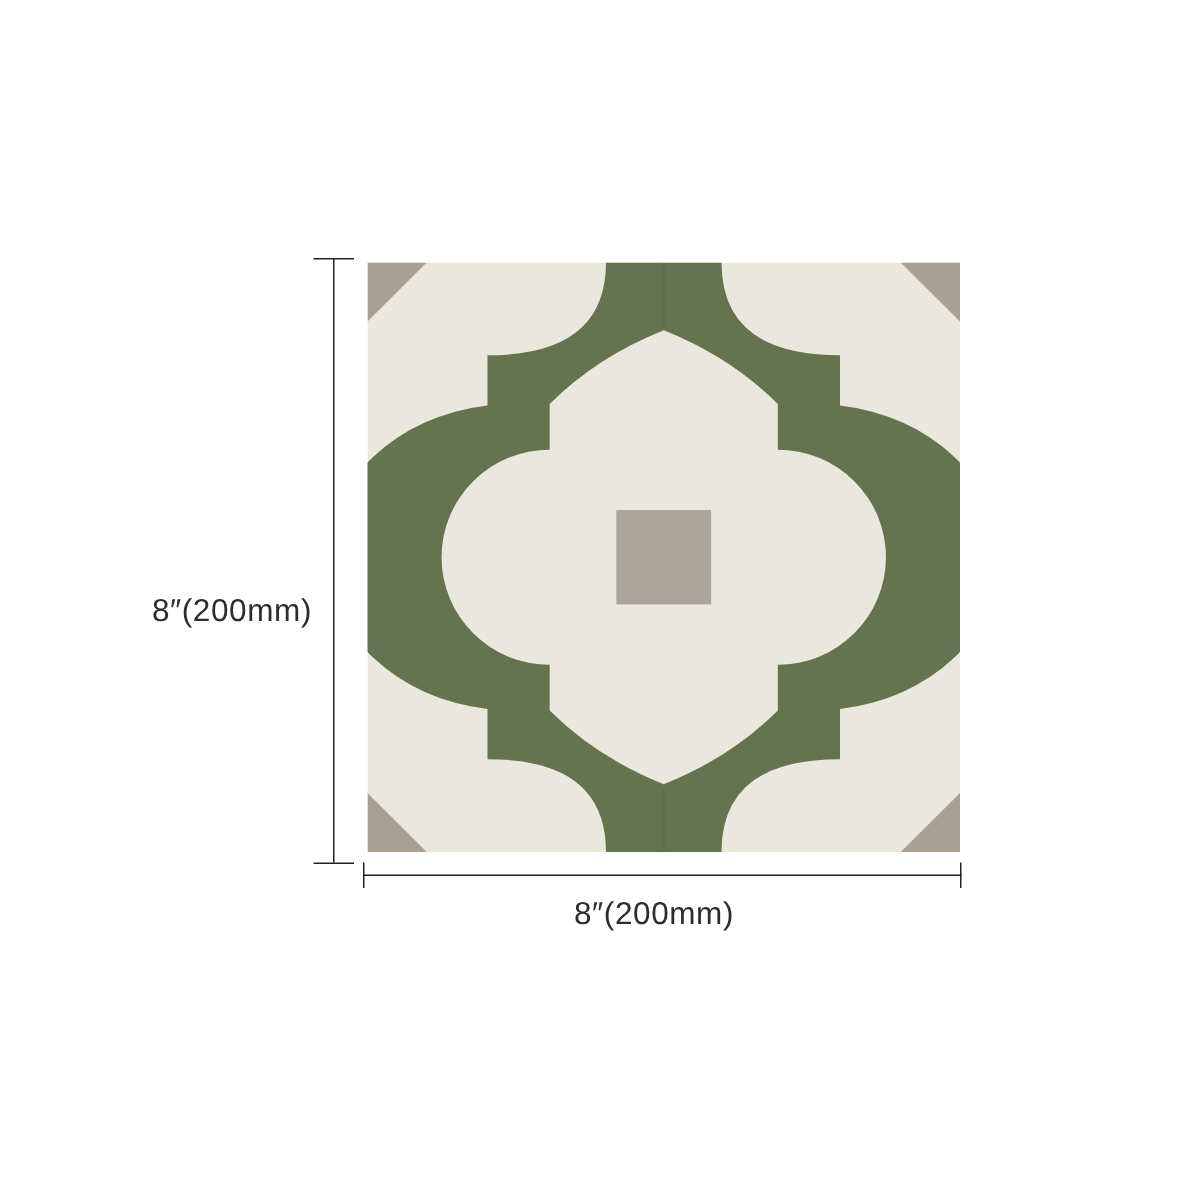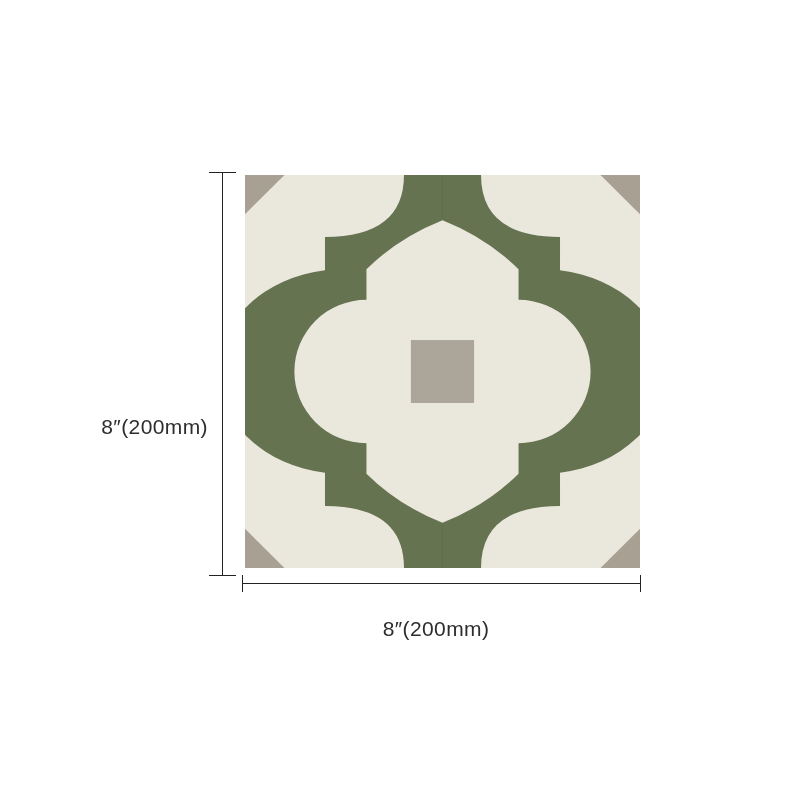--- a/index.html
+++ b/index.html
@@ -34,21 +34,20 @@
   .h-tick-left { left: 242px; top: 575px; width: 1px;  height: 17px; }
   .h-tick-right{ left: 640px; top: 575px; width: 1px;  height: 17px; }
 
   
   .dim-label {
     position: absolute;
     color: #2d2d2d;
     font-size: 21px;
     letter-spacing: 0.4px;
     white-space: nowrap;
-    margin-top: 19px;
   }
   .label-height {
     left: 58px;
     top: 396px;
     width: 150px;
     text-align: right;
   }
   .label-width {
     left: 336px;
     top: 598px;

